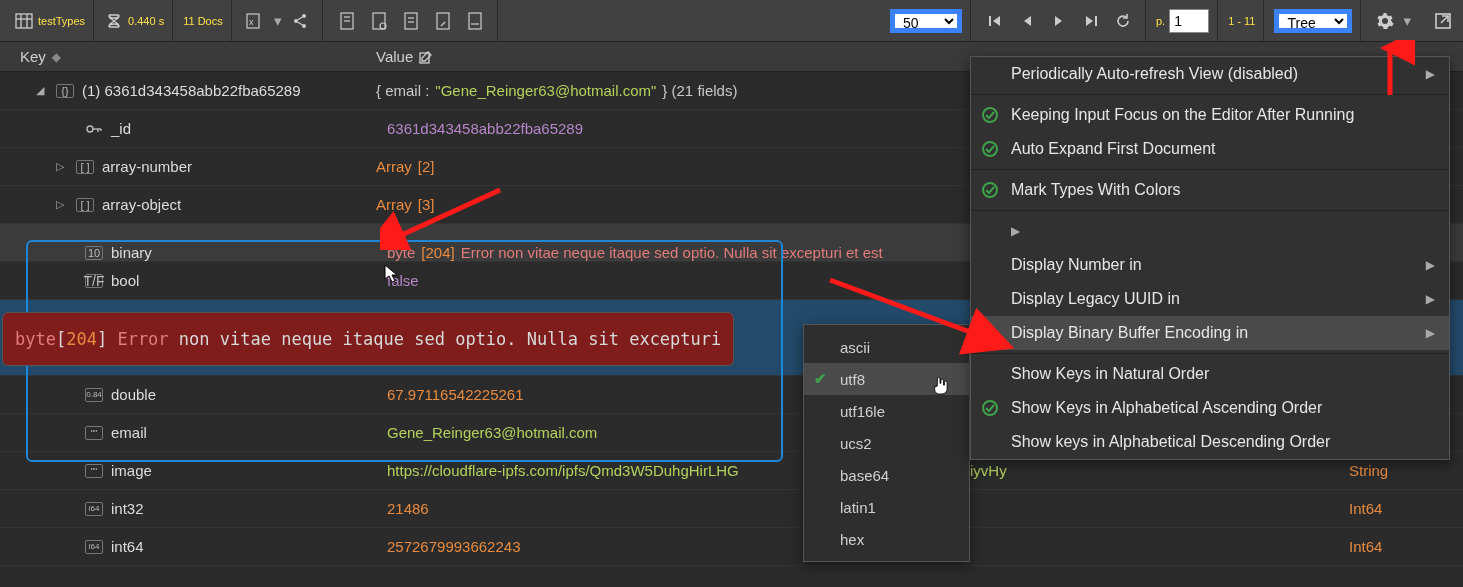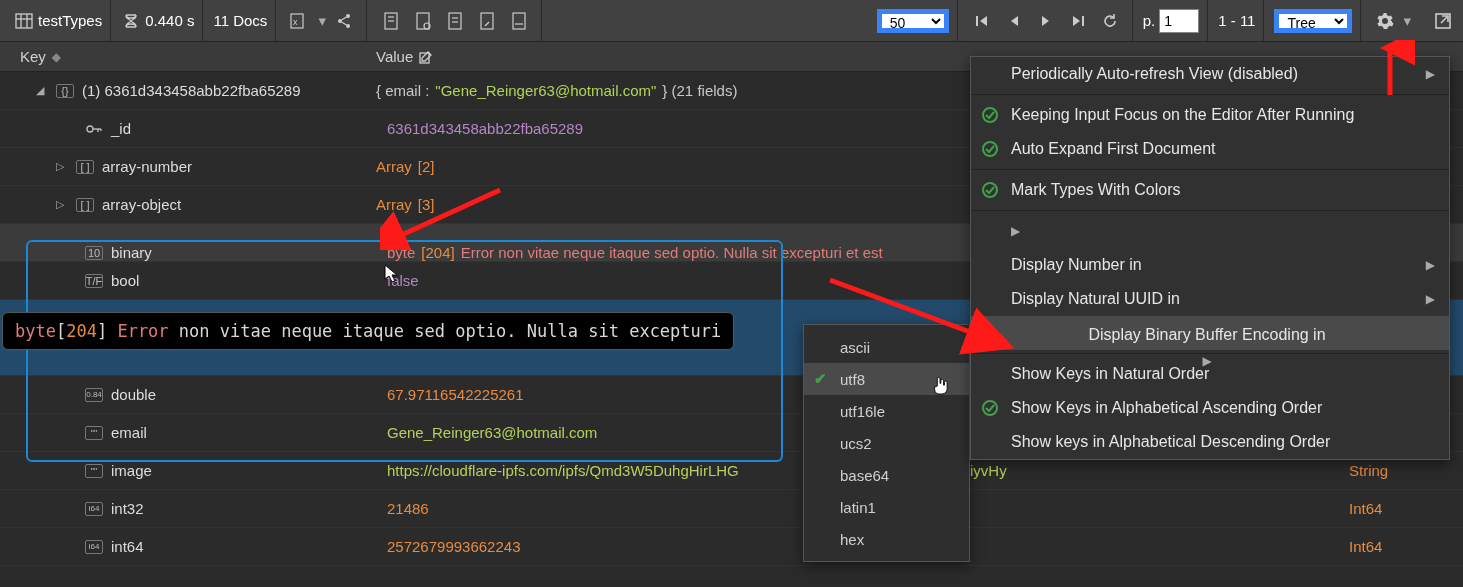--- a/index.html
+++ b/index.html
@@ -20,21 +20,21 @@
     align-items: center;
     height: 42px;
     background: #414141;
     border-bottom: 1px solid #222;
     padding: 0 6px;
     gap: 2px;
   }
   .tb-group { display: flex; align-items: center; gap: 4px; padding: 0 8px; border-right: 1px solid #2a2a2a; height: 100%; }
   .tb-group:last-child { border-right: none; }
   .tb-icon { width: 20px; height: 20px; display: inline-flex; align-items: center; justify-content: center; color: #ccc; }
-  .tb-text { color: #ffffff; font-size: 15px; }
+  .tb-text { color: #fde047; font-size: 11px; }
   .tb-btn { width: 28px; height: 28px; display: inline-flex; align-items: center; justify-content: center; cursor: pointer; border-radius: 2px; }
   .tb-input { background: #fff; color: #000; border: 1px solid #888; height: 24px; font-size: 14px; padding: 0 4px; }
   .tb-select { background: #fff; color: #000; border: 5px solid #3b82f6; height: 24px; font-size: 14px; padding: 0 4px; text-decoration: underline; }
   .spacer { flex: 1; }
 
   
   .header-row { display: flex; background: #3a3a3a; border-bottom: 1px solid #222; height: 30px; align-items: center; }
   .col-key  { width: 370px; padding-left: 20px; display: flex; align-items: center; gap: 6px; }
   .col-val  { flex: 1; padding-left: 6px; display: flex; align-items: center; gap: 6px; }
   .col-type { width: 120px; padding-left: 6px; }
@@ -70,24 +70,24 @@
     border: 2px solid #1e88d6;
     border-radius: 6px;
     pointer-events: none;
   }
 
   
   .tooltip {
     position: absolute;
     left: 2px;
     top: 312px;
-    background: #000000;
+    background: #7f1d1d;
     border: 1px solid #555;
     border-radius: 6px;
-    padding: 8px 12px;
+    padding: 16px 12px;
     font-family: "Consolas", monospace;
     font-size: 17px;
     color: #d8d8d8;
     white-space: nowrap;
     max-width: 770px;
     overflow: hidden;
   }
   .tooltip .tt-byte { color: #e27b7b; }
   .tooltip .tt-num  { color: #e88b3e; }
 
@@ -118,21 +118,21 @@
   }
   .menu .mitem {
     display: flex;
     align-items: center;
     height: 34px;
     padding: 0 14px 0 8px;
     gap: 10px;
     font-size: 16px;
     cursor: pointer;
   }
-  .menu .mitem.hi { background: #4a4a4a; flex-direction: column; }
+  .menu .mitem.hi { background: #4a4a4a; }
   .menu .sep { height: 1px; background: #222; margin: 3px 0; }
   .menu .mcheck { width: 22px; color: #3fa24a; font-size: 18px; display: flex; justify-content: center; }
   .menu .mlabel { flex: 1; color: #e6e6e6; }
   .menu .marrow { color: #aaa; font-size: 12px; }
 
   
   .arrow { position: absolute; pointer-events: none; }
 
   
   .cursor { position: absolute; width: 16px; height: 20px; pointer-events: none; z-index: 50; }
@@ -367,21 +367,21 @@
     </div>
     <div class="col-val" style="overflow:hidden;white-space:nowrap">
       <span class="val-red">byte</span>
         <span style="color:#e88b3e">[204]</span>
         <span class="val-red"> Error non vitae neque itaque sed optio. Nulla sit excepturi et est </span>
     </div>
   </div>
 
   <div class="row">
     <div class="col-key indent2">
-      <span class="key-icon" style="font-size:11px">T/F</span>
+      <span class="key-icon" style="font-size:14px">T/F</span>
       <span class="key-text">bool</span>
     </div>
     <div class="col-val">
         <span class="val-purple">false</span>
       </div>
   </div>
 
   <div class="row selected" style="height:76px"></div>
 
   <div class="row">
@@ -517,21 +517,21 @@
       <span class="mcheck"></span>
       <span class="marrow">▶</span>
     </div>
     <div class="mitem">
       <span class="mcheck"></span>
       <span class="mlabel">Display Number in</span>
       <span class="marrow">▶</span>
     </div>
     <div class="mitem">
       <span class="mcheck"></span>
-      <span class="mlabel">Display Natural UUID in</span>
+      <span class="mlabel">Display Legacy UUID in</span>
       <span class="marrow">▶</span>
     </div>
     <div class="mitem hi">
       <span class="mcheck"></span>
       <span class="mlabel">Display Binary Buffer Encoding in</span>
       <span class="marrow">▶</span>
     </div>
     <div class="sep"></div>
     <div class="mitem">
       <span class="mcheck"></span>

